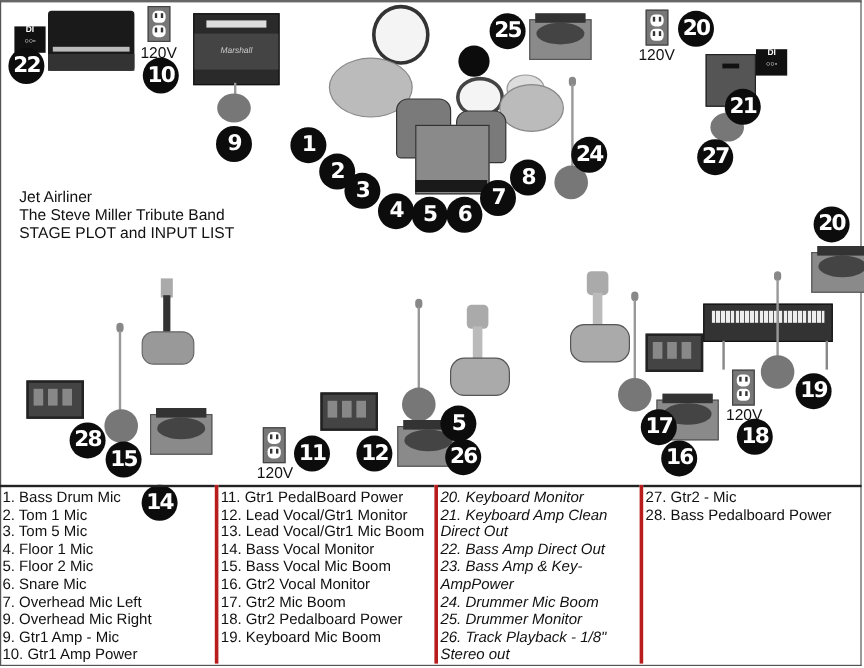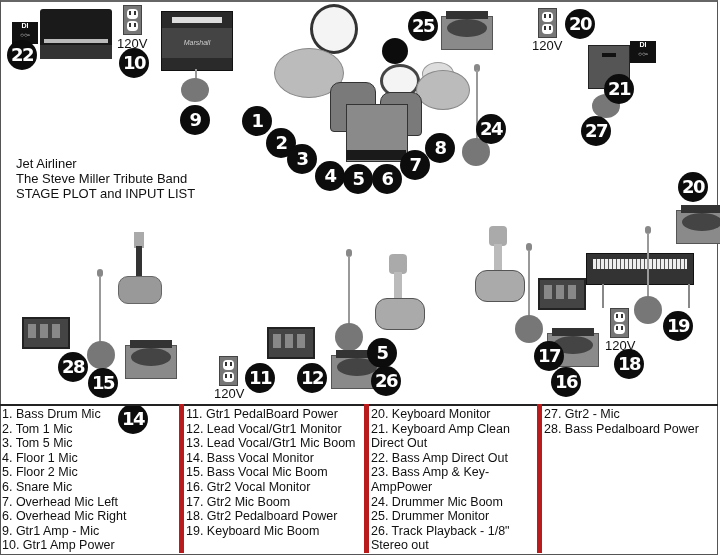--- a/index.html
+++ b/index.html
@@ -17,21 +17,21 @@
   .monitor{position:absolute;width:50px;height:32px;background:#8a8a8a;border:1px solid #555;}
   .monitor::before{content:"";position:absolute;left:5px;top:2px;width:40px;height:18px;border-radius:50%;background:#444;}
   .monitor::after{content:"";position:absolute;left:4px;right:4px;top:-6px;height:8px;background:#333;}
   .mic-base{position:absolute;border-radius:50%;background:#777;}
   .mic-pole{position:absolute;width:2px;background:#999;}
   .mic-head{position:absolute;width:6px;height:8px;border-radius:3px;background:#888;}
   .pedal{position:absolute;background:#444;border:2px solid #222;}
   .pedal i{position:absolute;top:5px;width:8px;height:14px;background:#888;}
   .di{position:absolute;width:26px;height:22px;background:#111;color:#fff;font-size:7px;font-weight:bold;text-align:center;}
   table.inputs{position:absolute;left:0;top:404px;width:718px;border-collapse:collapse;border-top:2px solid #222;}
-  table.inputs td{vertical-align:top;font-size:12.5px;line-height:14.6px;color:#111;padding:1px 1px 0 2px;border-left:5px solid #b91c1c;}
+  table.inputs td{vertical-align:top;font-size:12.5px;line-height:14.6px;color:#111;padding:1px 1px 0 2px;border-left:3px solid #b91c1c;}
   table.inputs td:first-child{border-left:none;}
   .inputs .item{display:block;}
 </style>
 </head>
 <body>
 
 <div class="frame"></div>
 
 <div class="di" style="left:12px;top:22px;"><span>DI</span><div style="font-size:6px;margin-top:3px;">○○▫</div></div>
 <div class="abs" style="left:40px;top:9px;width:72px;height:50px;background:#1a1a1a;border-radius:3px;">
@@ -183,36 +183,36 @@
   <tbody>
       <tr>
     <td style="width:176px;">
       <span class="item">1. Bass Drum Mic</span>
       <span class="item">2. Tom 1 Mic</span>
       <span class="item">3. Tom 5 Mic</span>
       <span class="item">4. Floor 1 Mic</span>
       <span class="item">5. Floor 2 Mic</span>
       <span class="item">6. Snare Mic</span>
       <span class="item">7. Overhead Mic Left</span>
-      <span class="item">6. Overhead Mic Right</span>
+      <span class="item">9. Overhead Mic Right</span>
       <span class="item">9. Gtr1 Amp - Mic</span>
       <span class="item">10. Gtr1 Amp Power</span>
     </td>
     <td style="width:177px;">
       <span class="item">11. Gtr1 PedalBoard Power</span>
       <span class="item">12. Lead Vocal/Gtr1 Monitor</span>
       <span class="item">13. Lead Vocal/Gtr1 Mic Boom</span>
       <span class="item">14. Bass Vocal Monitor</span>
       <span class="item">15. Bass Vocal Mic Boom</span>
       <span class="item">16. Gtr2 Vocal Monitor</span>
       <span class="item">17. Gtr2 Mic Boom</span>
       <span class="item">18. Gtr2 Pedalboard Power</span>
       <span class="item">19. Keyboard Mic Boom</span>
     </td>
-    <td style="width:165px;">
+    <td style="width:165px;font-style:italic;">
       <span class="item">20. Keyboard Monitor</span>
       <span class="item">21. Keyboard Amp Clean Direct Out</span>
       <span class="item">22. Bass Amp Direct Out</span>
       <span class="item">23. Bass Amp &amp; Key-AmpPower</span>
       <span class="item">24. Drummer Mic Boom</span>
       <span class="item">25. Drummer Monitor</span>
       <span class="item">26. Track Playback - 1/8" Stereo out</span>
     </td>
     <td>
       <span class="item">27. Gtr2 - Mic</span>

